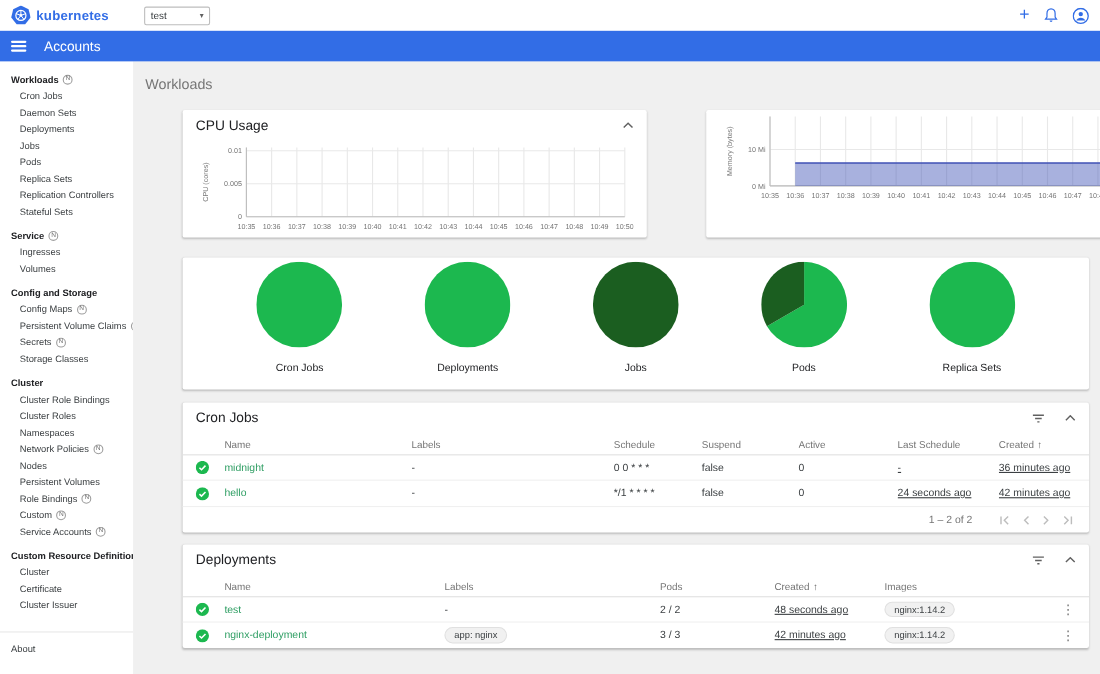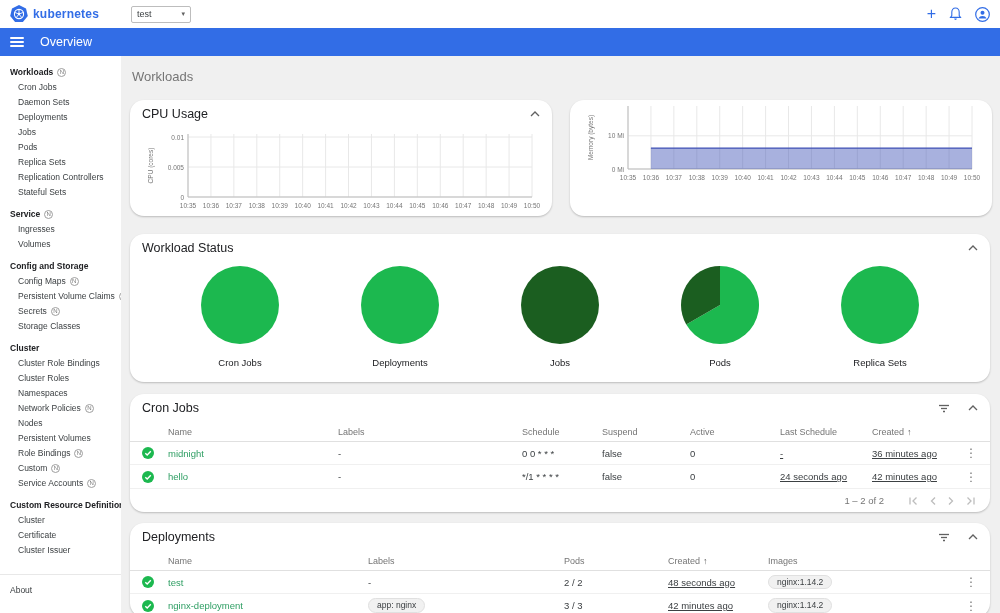--- a/index.html
+++ b/index.html
@@ -44,21 +44,21 @@
   .nav-item.group { padding-left:10px; color:#202124; font-weight:bold; margin-top:7px; }
   .nav-badge { flex:none; display:inline-flex; width:9px; height:9px; border:1px solid #9e9e9e; border-radius:50%;
                font-size:6px; font-weight:normal; color:#757575; align-items:center; justify-content:center; margin-left:4px; }
   .nav-footer { margin-top:16px; border-top:1px solid #e8e8e8; padding-top:5px; }
   .nav-footer .nav-item { padding-left:10px; line-height:21px; }
 
   .content { flex:1; background:#f0f0f0; padding:10px 10px 0 9px; overflow:hidden; }
   .page-title { color:#757575; font-size:13px; margin:3px 0 16px 2px; }
 
   
-  .card { background:#fff; border-radius:14px; box-shadow:0 1px 2px rgba(0,0,0,.22); }
+  .card { background:#fff; border-radius:2px; box-shadow:0 1px 2px rgba(0,0,0,.22);margin-left:36px; }
   .card-hdr { height:28px; display:flex; align-items:center; padding:0 12px; }
   .card-title { font-size:12.5px; color:#202124; }
   .hdr-icons { margin-left:auto; display:flex; align-items:center; gap:18px; }
   .hdr-icon { cursor:pointer; display:flex; align-items:center; }
 
   .two-cards { display:flex; gap:18px; margin-bottom:18px; }
   .chart-card { flex:1; height:116px; }
   .chart-card svg.plot { display:block; margin:0 12px; }
 
   .status-card { margin-bottom:12px; padding-bottom:14px; }
@@ -129,21 +129,21 @@
     </span>
   </div>
 </header>
 
 <div class="bluebar">
   <div class="hamburger">
       <span></span>
       <span></span>
       <span></span>
     </div>
-  <span class="bluebar-title">Overview</span>
+  <span class="bluebar-title">Accounts</span>
 </div>
 
 <div class="shell">
 
   <nav class="sidebar">
     <div class="nav-list">
 
         <div class="nav-item group">
           <span class="nav-label">Workloads</span>
           <span class="nav-badge">N</span>
@@ -409,30 +409,20 @@
             <line x1="46" y1="69" x2="390" y2="69" stroke="#bdbdbd"></line>
             <line x1="46" y1="6" x2="46" y2="69" stroke="#bdbdbd"></line>
             <text x="11" y="37.5" font-size="6.5" fill="#757575" text-anchor="middle" transform="rotate(-90 11 37.5)">Memory (bytes)</text>
             <path d="M68.9 48.1 L91.9 48.1 L114.8 48.1 L137.7 48.1 L160.7 48.1 L183.6 48.1 L206.5 48.1 L229.5 48.1 L252.4 48.1 L275.3 48.1 L298.3 48.1 L321.2 48.1 L344.1 48.1 L367.1 48.1 L390.0 48.1 L390.0 69.0 L68.9 69.0 Z" fill="rgba(63,81,181,0.45)" stroke="none"></path>
             <path d="M68.9 48.1 L91.9 48.1 L114.8 48.1 L137.7 48.1 L160.7 48.1 L183.6 48.1 L206.5 48.1 L229.5 48.1 L252.4 48.1 L275.3 48.1 L298.3 48.1 L321.2 48.1 L344.1 48.1 L367.1 48.1 L390.0 48.1" fill="none" stroke="#3f51b5" stroke-width="1.3"></path>
           </svg>
       </section>
     </div>
 
     <section class="card status-card">
-      <div class="card-hdr">
-        <span class="card-title">Workload Status</span>
-        <span class="hdr-icons">
-          <span class="hdr-icon">
-            <svg width="10" height="6" viewBox="0 0 10 6">
-                <polyline points="1,5 5,1 9,5" fill="none" stroke="#616161" stroke-width="1.3"></polyline>
-              </svg>
-          </span>
-        </span>
-      </div>
       <div class="status-row">
 
           <div class="status-item">
             <svg width="78" height="78">
               <circle cx="39" cy="39" r="39" fill="#1cb84f"></circle>
             </svg>
             <div class="status-label">Cron Jobs</div>
           </div>
 
           <div class="status-item">

